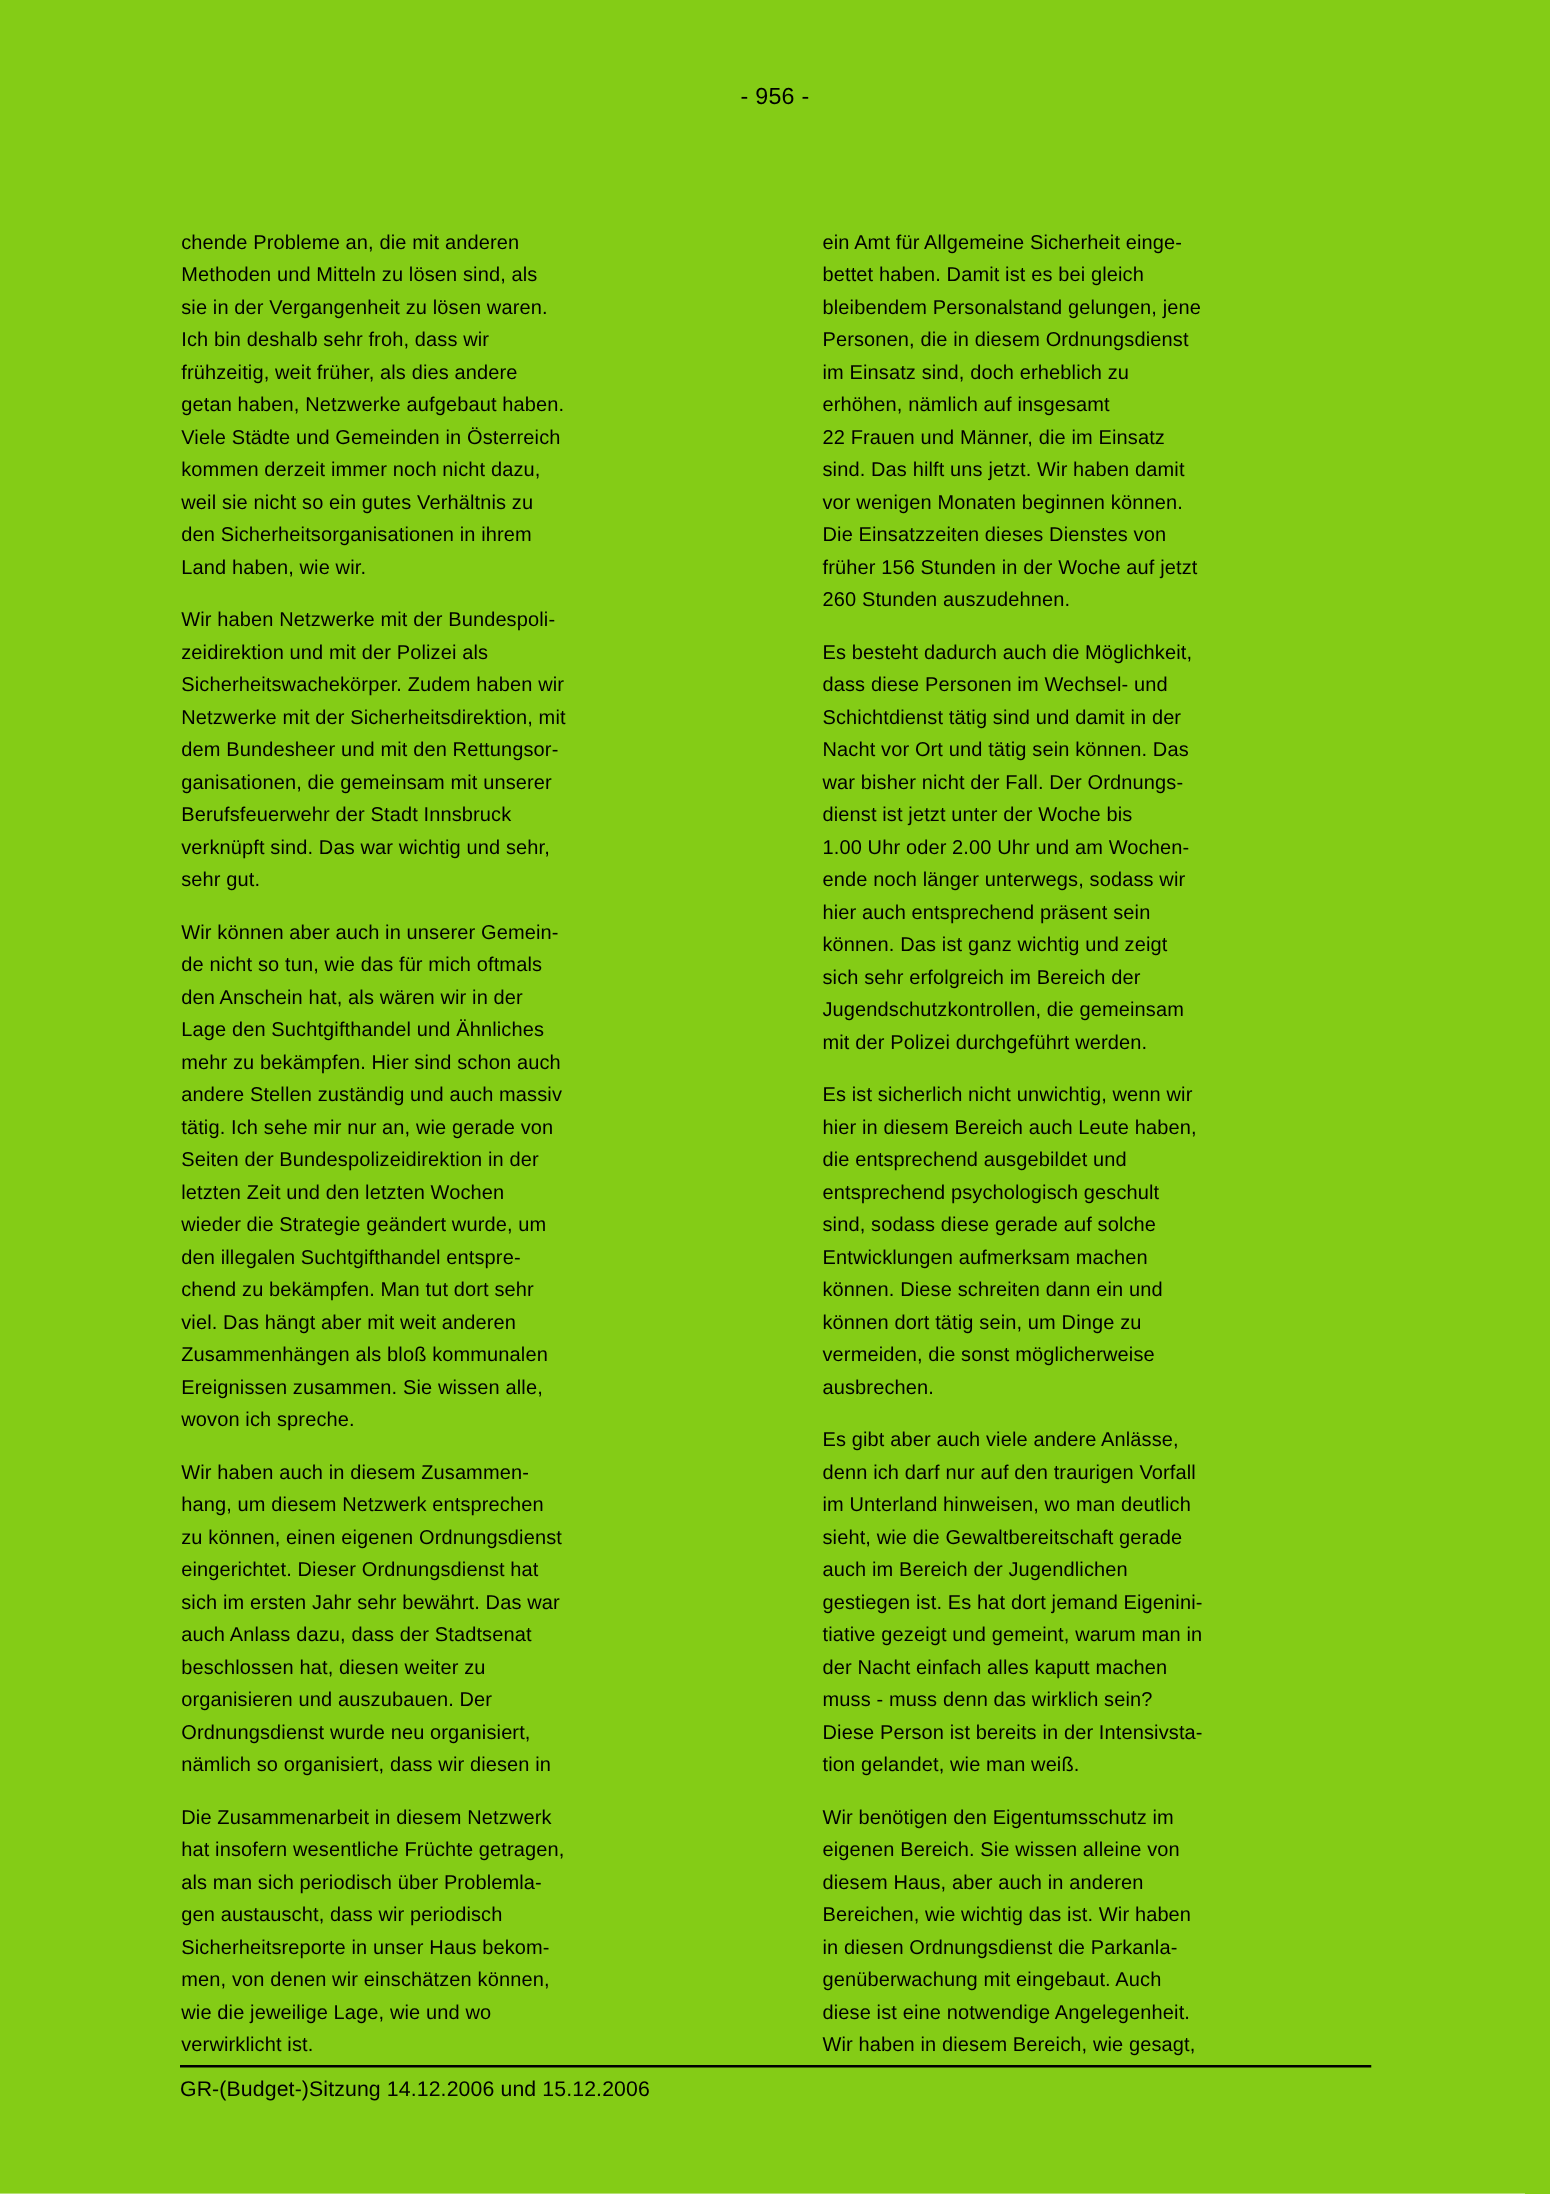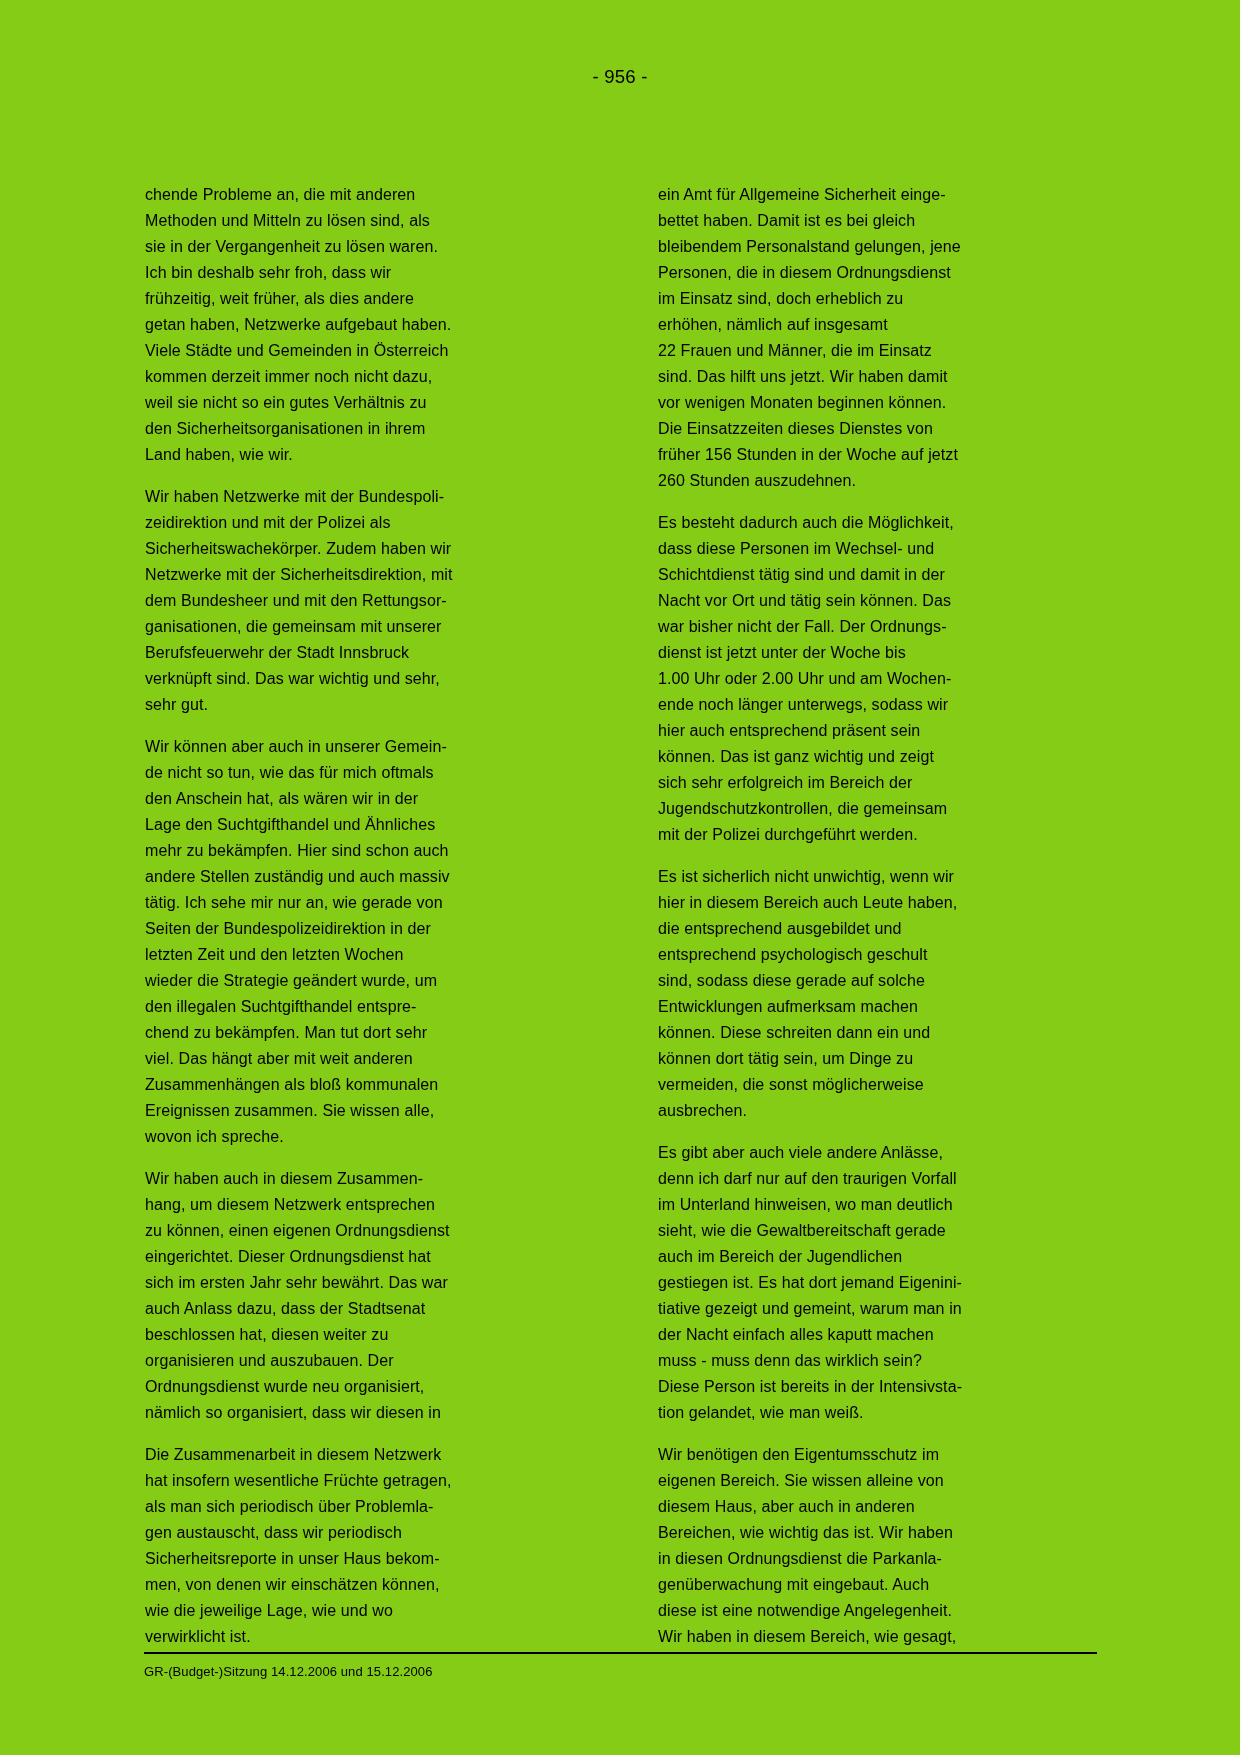--- a/index.html
+++ b/index.html
@@ -46,21 +46,21 @@
     left: 144px;
     top: 1652px;
     width: 953px;
     height: 0;
     border-top: 2px solid #000000;
   }
   .footer-text {
     position: absolute;
     left: 144px;
     top: 1661px;
-    font-size: 13px;
+    font-size: 17px;
     line-height: 21px;
     letter-spacing: 0.1px;
   }
 </style>
 </head>
 <body>
 
 <div class="page">
   <div class="pagenum">- 956 -</div>
 

